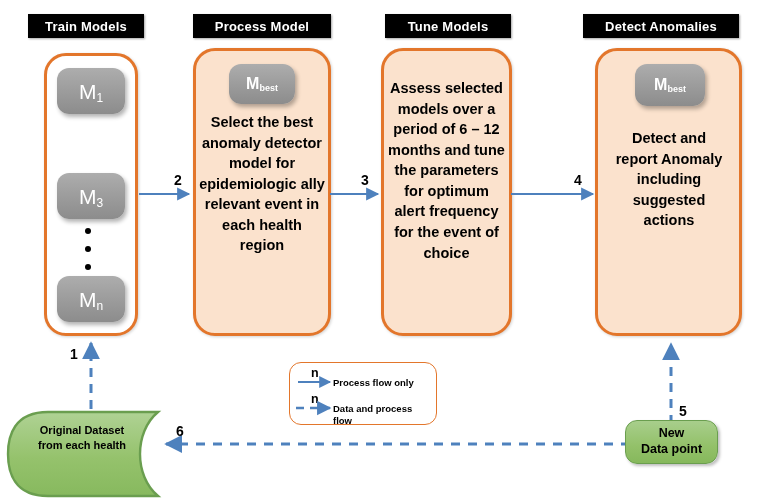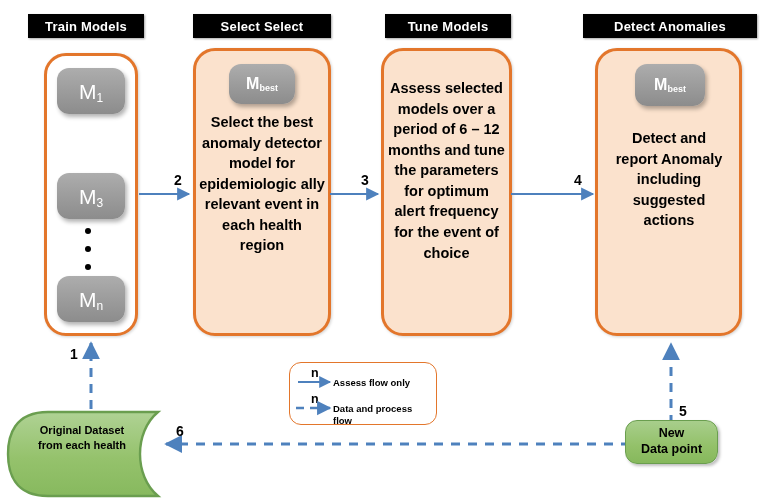--- a/index.html
+++ b/index.html
@@ -155,26 +155,26 @@
 </style>
 </head>
 <body>
 
 <div id="canvas">
 
   <div class="col-header" style="left:28px; top:14px; width:116px;">
     <span>Train Models</span>
   </div>
   <div class="col-header" style="left:193px; top:14px; width:138px;">
-    <span>Select Select</span>
+    <span>Process Model</span>
   </div>
   <div class="col-header" style="left:385px; top:14px; width:126px;">
     <span>Tune Models</span>
   </div>
-  <div class="col-header" style="left:583px; top:14px; width:174px;">
+  <div class="col-header" style="left:583px; top:14px; width:156px;">
     <span>Detect Anomalies</span>
   </div>
 
   <div class="stage-box white" style="left:44px; top:53px; width:94px; height:283px;"></div>
 
   <div class="model-chip" style="left:57px; top:68px; width:68px; height:46px;">
     <span class="lbl">M<sub>1</sub></span>
   </div>
   <div class="model-chip" style="left:57px; top:173px; width:68px; height:46px;">
     <span class="lbl">M<sub>3</sub></span>
@@ -244,21 +244,21 @@
     <line x1="472" y1="8" x2="8" y2="8" stroke="#4E81BD" stroke-width="3" stroke-dasharray="9,8" marker-end="url(#ah-blue-l)"></line>
   </svg>
   <div class="num-label" style="left:176px; top:423px;">6</div>
 
   <div class="legend" style="left:289px; top:362px; width:148px; height:63px;"></div>
 
   <div class="legend-n" style="left:311px; top:366px;">n</div>
   <svg class="arrow-svg" style="left:298px; top:376px;" width="42" height="12" viewBox="0 0 42 12">
     <line x1="0" y1="6" x2="32" y2="6" stroke="#4E81BD" stroke-width="2" marker-end="url(#ah-blue)"></line>
   </svg>
-  <div class="legend-text" style="left:333px; top:377px; width:100px;">Assess flow only</div>
+  <div class="legend-text" style="left:333px; top:377px; width:100px;">Process flow only</div>
 
   <div class="legend-n" style="left:311px; top:392px;">n</div>
   <svg class="arrow-svg" style="left:296px; top:402px;" width="44" height="12" viewBox="0 0 44 12">
     <line x1="0" y1="6" x2="34" y2="6" stroke="#4E81BD" stroke-width="2.4" stroke-dasharray="8,6" marker-end="url(#ah-blue)"></line>
   </svg>
   <div class="legend-text" style="left:333px; top:403px; width:98px;">Data and process flow</div>
 
   <svg class="db-shape" style="left:6px; top:410px;" width="180" height="88" viewBox="0 0 180 88">
     <defs>
       <linearGradient id="greenGrad" x1="0" y1="0" x2="0" y2="1">

